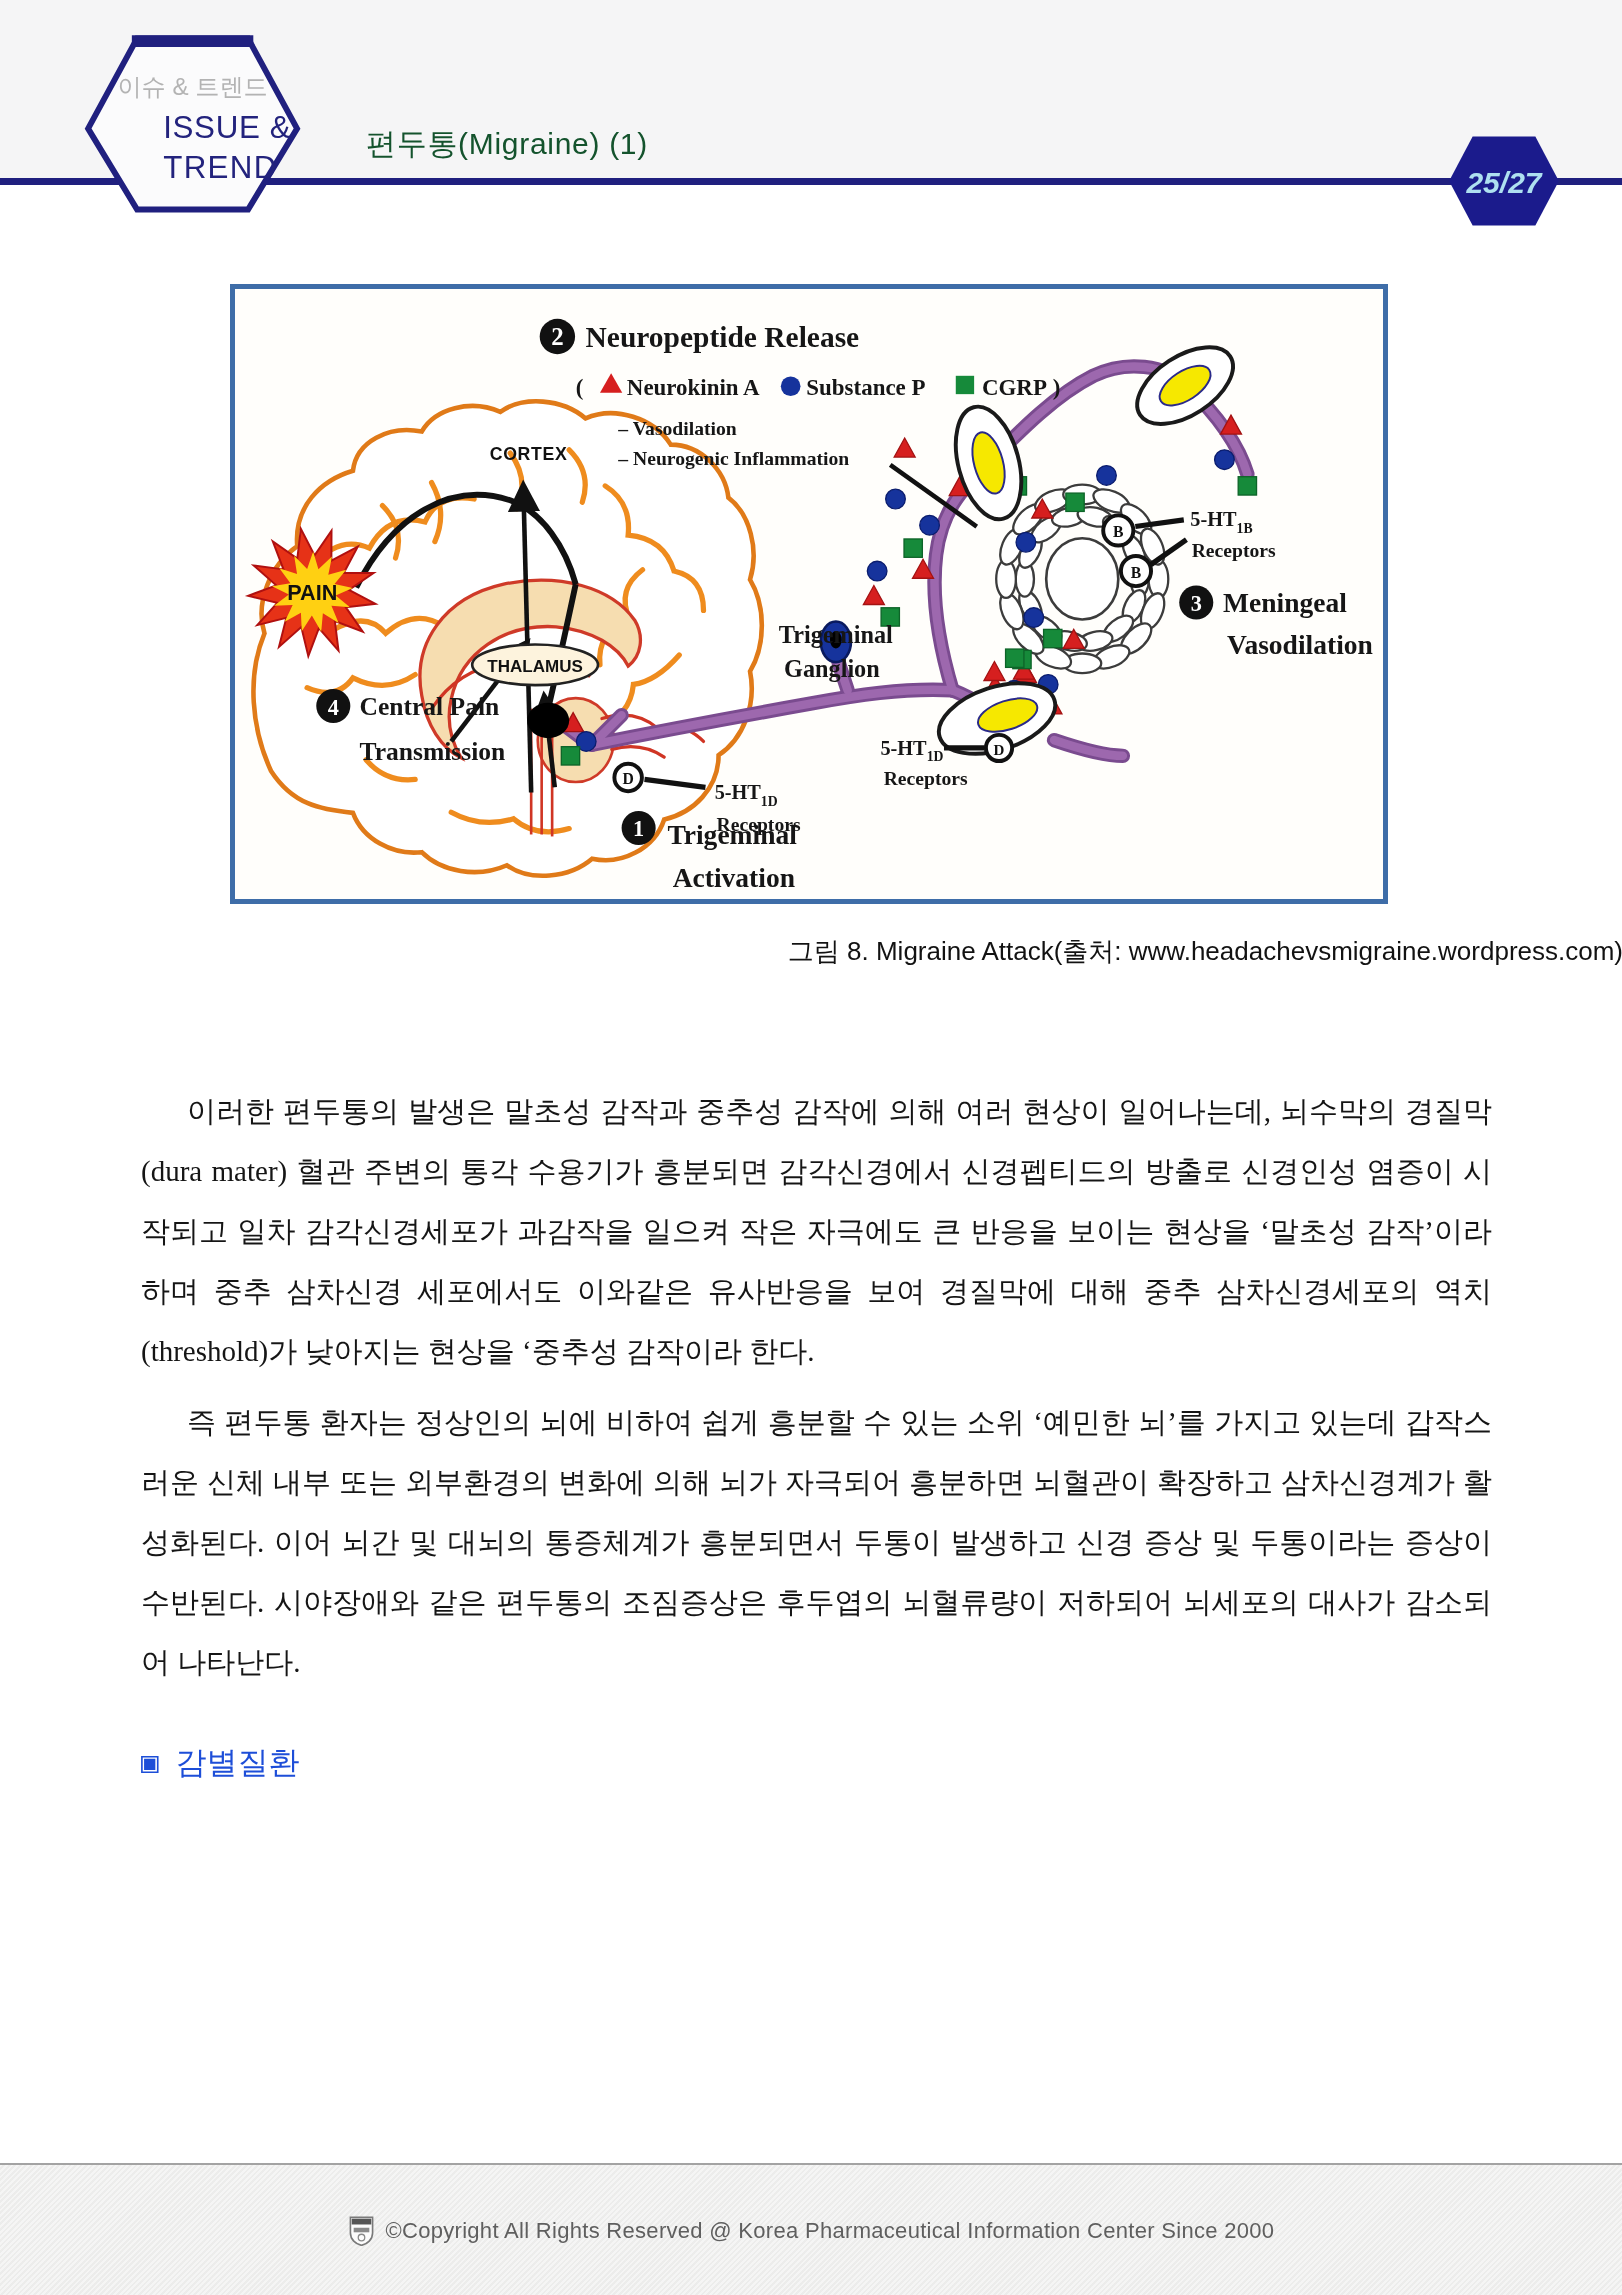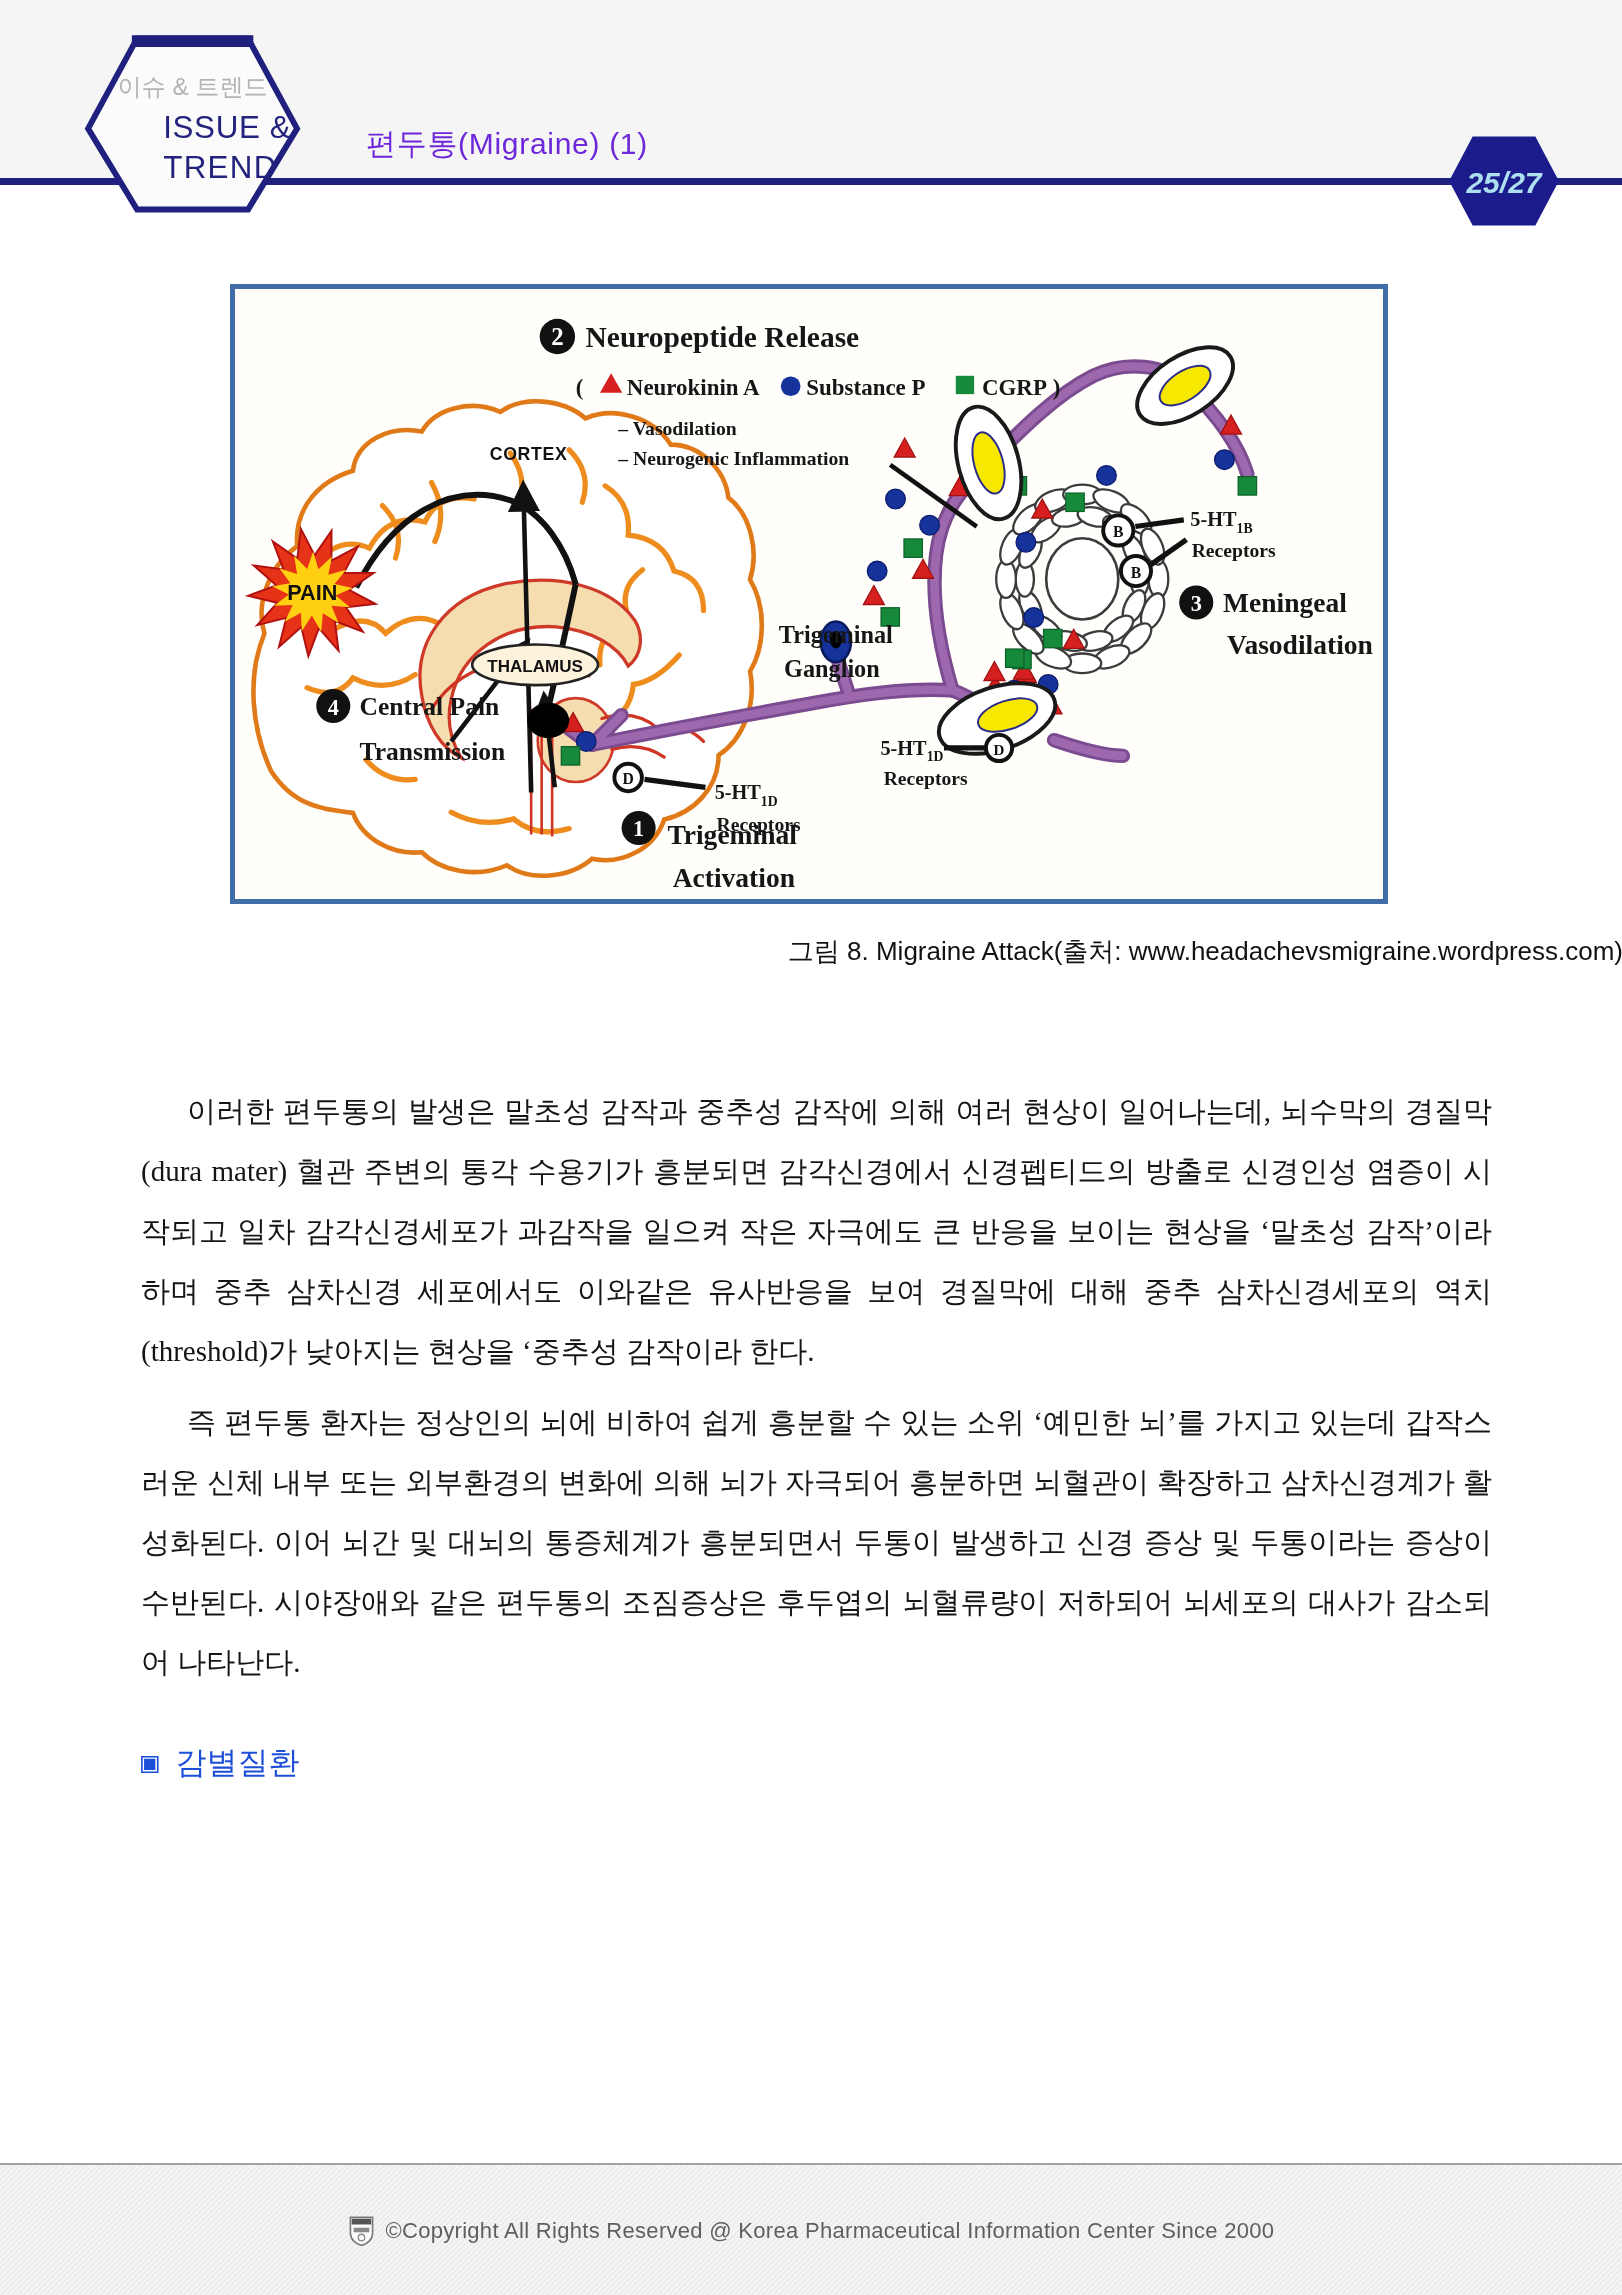--- a/index.html
+++ b/index.html
@@ -2,21 +2,21 @@
 <html style="font-size:10.5px"><head>
 <meta charset="utf-8">
 <style>
   html,body{margin:0;padding:0;background:#e8e8e8;}
   .page{position:relative;width:1623px;height:2295px;background:#ffffff;overflow:hidden;
         font-family:"Liberation Sans",sans-serif;}
   
   .hdr-band{position:absolute;left:0;top:0;width:1623px;height:178px;background:#f5f5f6;}
   .hdr-rule{position:absolute;left:0;top:178px;width:1623px;height:6.5px;background:#20207f;}
   .badge-svg{position:absolute;left:77px;top:25px;width:239px;height:198px;}
-  .page-title{position:absolute;left:366px;top:124px;font-size:30px;color:#6d28d9;letter-spacing:0.7px;}
+  .page-title{position:absolute;left:366px;top:124px;font-size:30px;color:#14532d;letter-spacing:0.7px;}
   .pnum-svg{position:absolute;left:1440px;top:130px;width:128px;height:102px;}
   
   .fig{position:absolute;left:230px;top:284px;width:1158px;height:620px;border:5.9px solid #3e6da8;
        box-sizing:border-box;background:#fffefb;}
   .fig svg{display:block;width:100%;height:100%;}
   .fig-caption{position:absolute;left:0;top:934px;width:1623px;text-align:right;
                font-size:26px;color:#121212;}
   
   .para{position:absolute;left:141px;width:1351px;font-family:"Liberation Serif","DejaVu Serif",serif;
         font-size:29px;line-height:60px;color:#151515;text-align:justify;text-indent:46px;}

